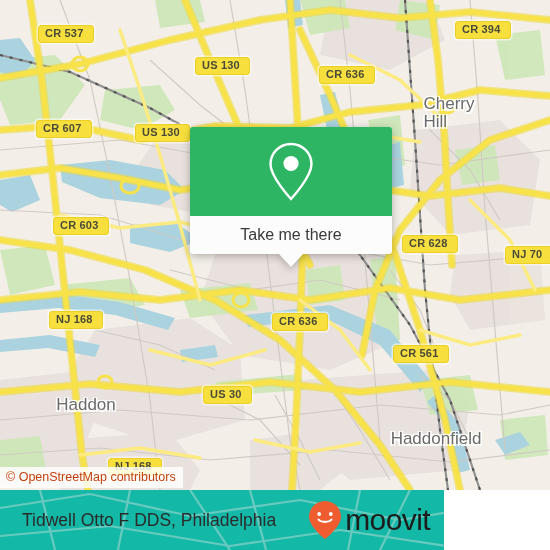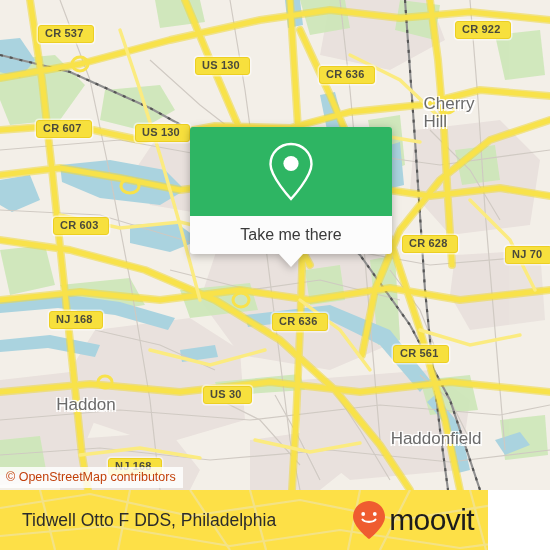--- a/index.html
+++ b/index.html
@@ -96,22 +96,22 @@
     font-size: 12.5px;
     padding: 3px 7px 4px 6px;
     white-space: nowrap;
     font-family: Liberation Sans, sans-serif;
   }
 
   
   .footer {
     position: absolute;
     left: 0; top: 490px;
-    width: 488px; height: 60px;
-    background: #fde047;
+    width: 444px; height: 60px;
+    background: #14b8a6;
     overflow: hidden;
   }
   .footer-watermark { position: absolute; left: 0; top: 0; width: 550px; height: 60px; opacity: .40; }
   .footer-title {
     position: absolute;
     left: 22px; top: 0; height: 60px;
     display: flex; align-items: center;
     font-size: 17.5px;
     color: #2b2b2b;
     white-space: nowrap;
@@ -276,21 +276,21 @@
           <ellipse cx="241" cy="300" rx="8" ry="7"></ellipse>
           <ellipse cx="105" cy="382" rx="7" ry="6"></ellipse>
           <ellipse cx="80" cy="64" rx="8" ry="7"></ellipse>
         </g>
       </g>
     </svg>
 
     <div class="shield" style="left:38px;  top:25px;">CR 537</div>
     <div class="shield" style="left:195px; top:57px;">US 130</div>
     <div class="shield" style="left:319px; top:66px;">CR 636</div>
-    <div class="shield" style="left:455px; top:21px;">CR 922</div>
+    <div class="shield" style="left:455px; top:21px;">CR 394</div>
     <div class="shield" style="left:36px;  top:120px;">CR 607</div>
     <div class="shield" style="left:135px; top:124px;">US 130</div>
     <div class="shield" style="left:53px;  top:217px;">CR 603</div>
     <div class="shield" style="left:402px; top:235px;">CR 628</div>
     <div class="shield" style="left:505px; top:246px;">NJ 70</div>
     <div class="shield" style="left:49px;  top:311px;">NJ 168</div>
     <div class="shield" style="left:272px; top:313px;">CR 636</div>
     <div class="shield" style="left:393px; top:345px;">CR 561</div>
     <div class="shield" style="left:203px; top:386px;">US 30</div>
     <div class="shield" style="left:108px; top:458px;">NJ 168</div>

